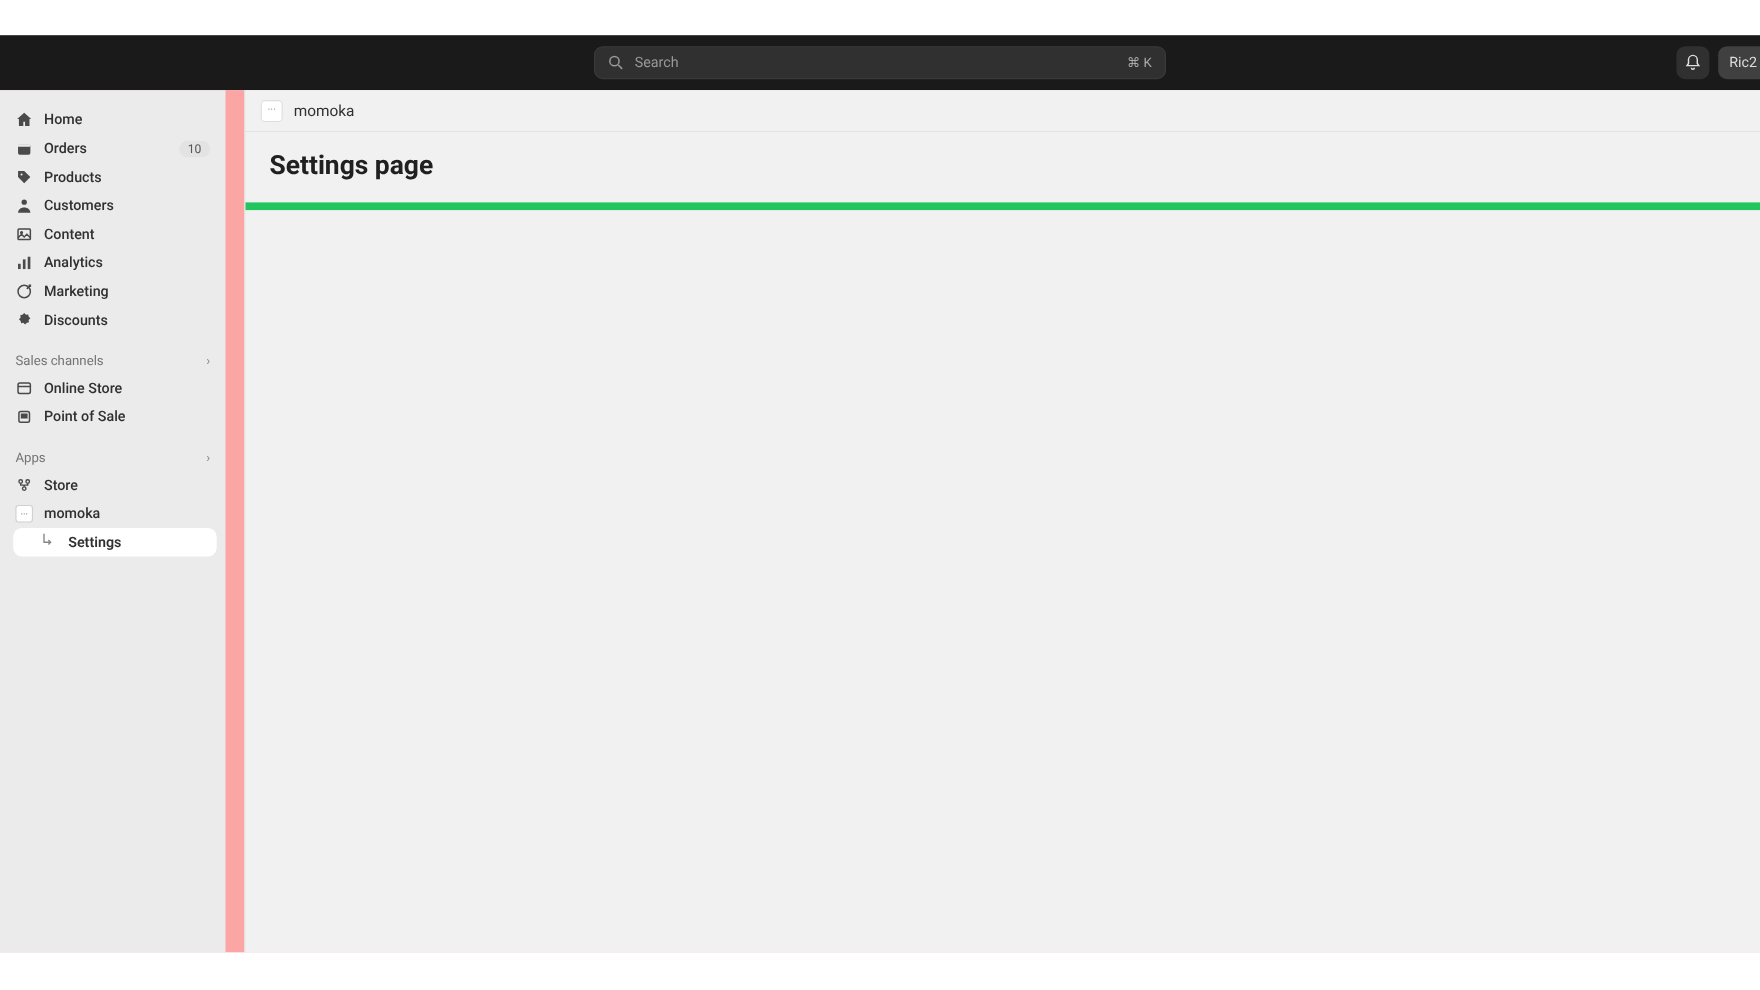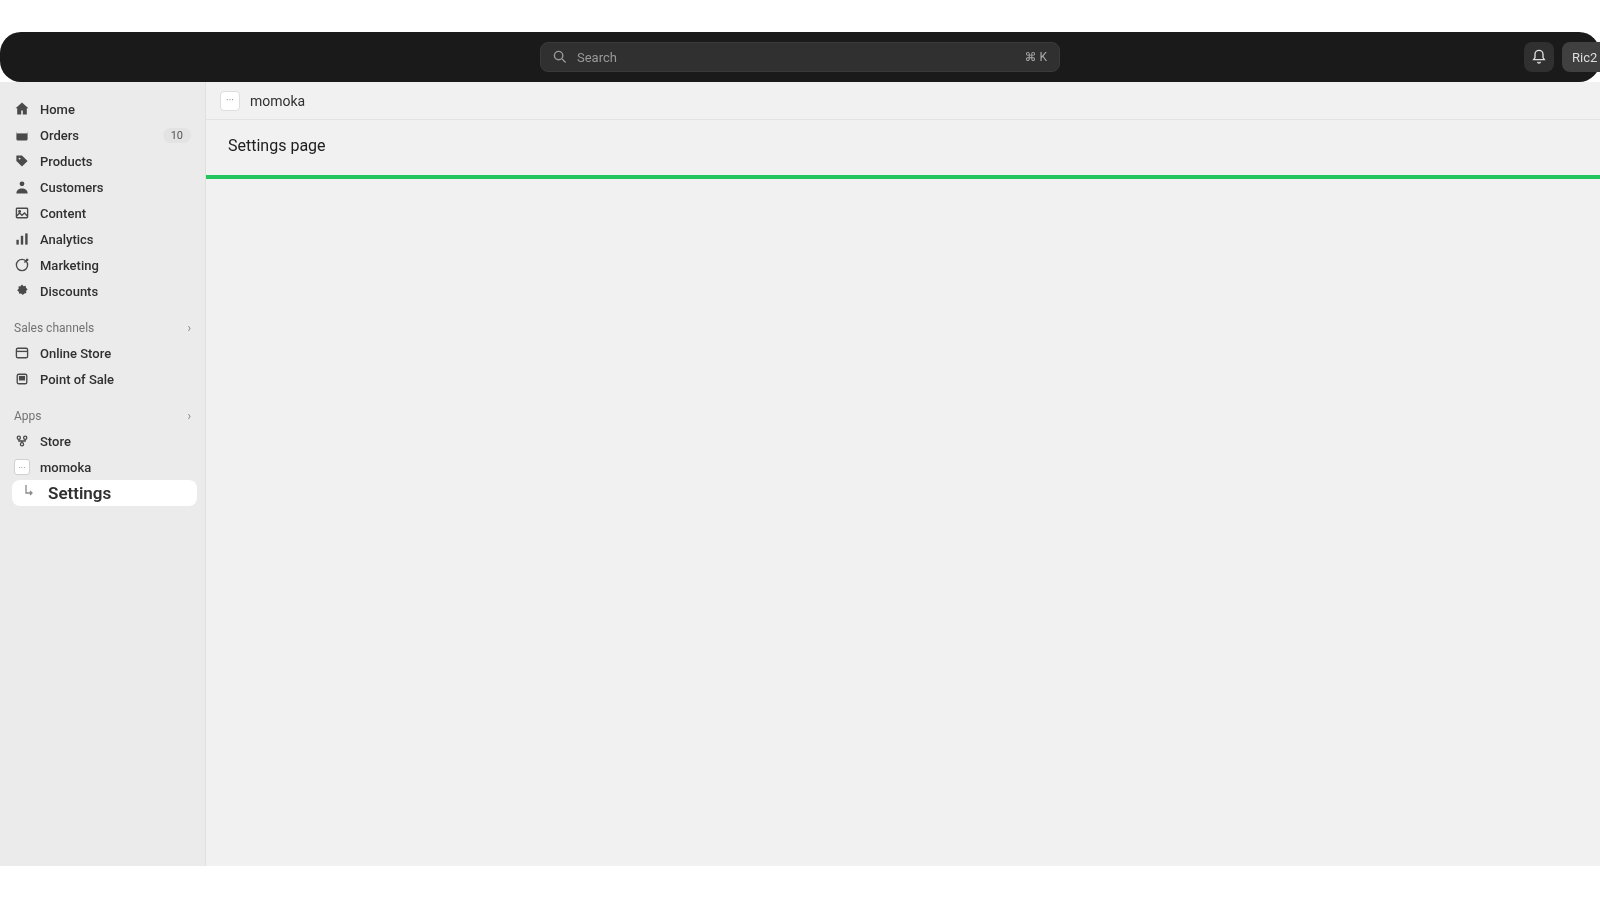--- a/index.html
+++ b/index.html
@@ -18,21 +18,20 @@
     .topbar {
       position: absolute;
       top: 32px;
       left: 0;
       right: 0;
       height: 50px;
       background: #1a1a1a;
       display: flex;
       align-items: center;
       justify-content: center;
-      border-radius: 21px;
     }
     .search-box {
       display: flex;
       align-items: center;
       background: #303030;
       border: 1px solid #3a3a3a;
       border-radius: 8px;
       width: 520px;
       height: 30px;
       padding: 0 12px;
@@ -82,21 +81,22 @@
       overflow: hidden;
       width: 38px;
     }
     .main-area {
       position: absolute;
       top: 82px;
       left: 0;
       right: 0;
       bottom: 34px;
       display: flex;
-      background: #0c4a6e;
+      background: #fca5a5;
+      gap: 17px;
     }
     .sidebar {
       width: 205px;
       flex-shrink: 0;
       padding: 14px 8px 8px 8px;
       background: #ebebeb;
     }
     .nav-item {
       display: flex;
       align-items: center;
@@ -141,24 +141,24 @@
     }
     .section-header .chev {
       margin-left: auto;
       font-size: 12px;
       color: #888;
     }
     .sub-item {
       display: flex;
       align-items: center;
       height: 26px;
-      padding-left: 10px;
+      padding-left: 24px;
       margin-left: 4px;
       border-radius: 8px;
-      font-size: 17px;
+      font-size: 13px;
       color: #303030;
       gap: 10px;
     }
     .sub-item.active {
       background: #fff;
       font-weight: 600;
     }
     .tree-icon {
       width: 16px;
       height: 16px;
@@ -193,24 +193,24 @@
       justify-content: center;
       font-size: 10px;
       color: #888;
     }
     .crumb-label {
       font-size: 14px;
       color: #303030;
     }
     .page-title {
       padding: 16px 22px 20px 22px;
-      font-size: 16px;
-      font-weight: 400;
+      font-size: 24px;
+      font-weight: 700;
       color: #202020;
-      border-bottom: 4px solid #22c55e;
+      border-bottom: 7px solid #22c55e;
     }
     .card-wrap {
       padding: 10px 0 0 0;
       display: flex;
       justify-content: center;
     }
     .card {
       width: 440px;
       background: #fff;
       border-radius: 12px;

